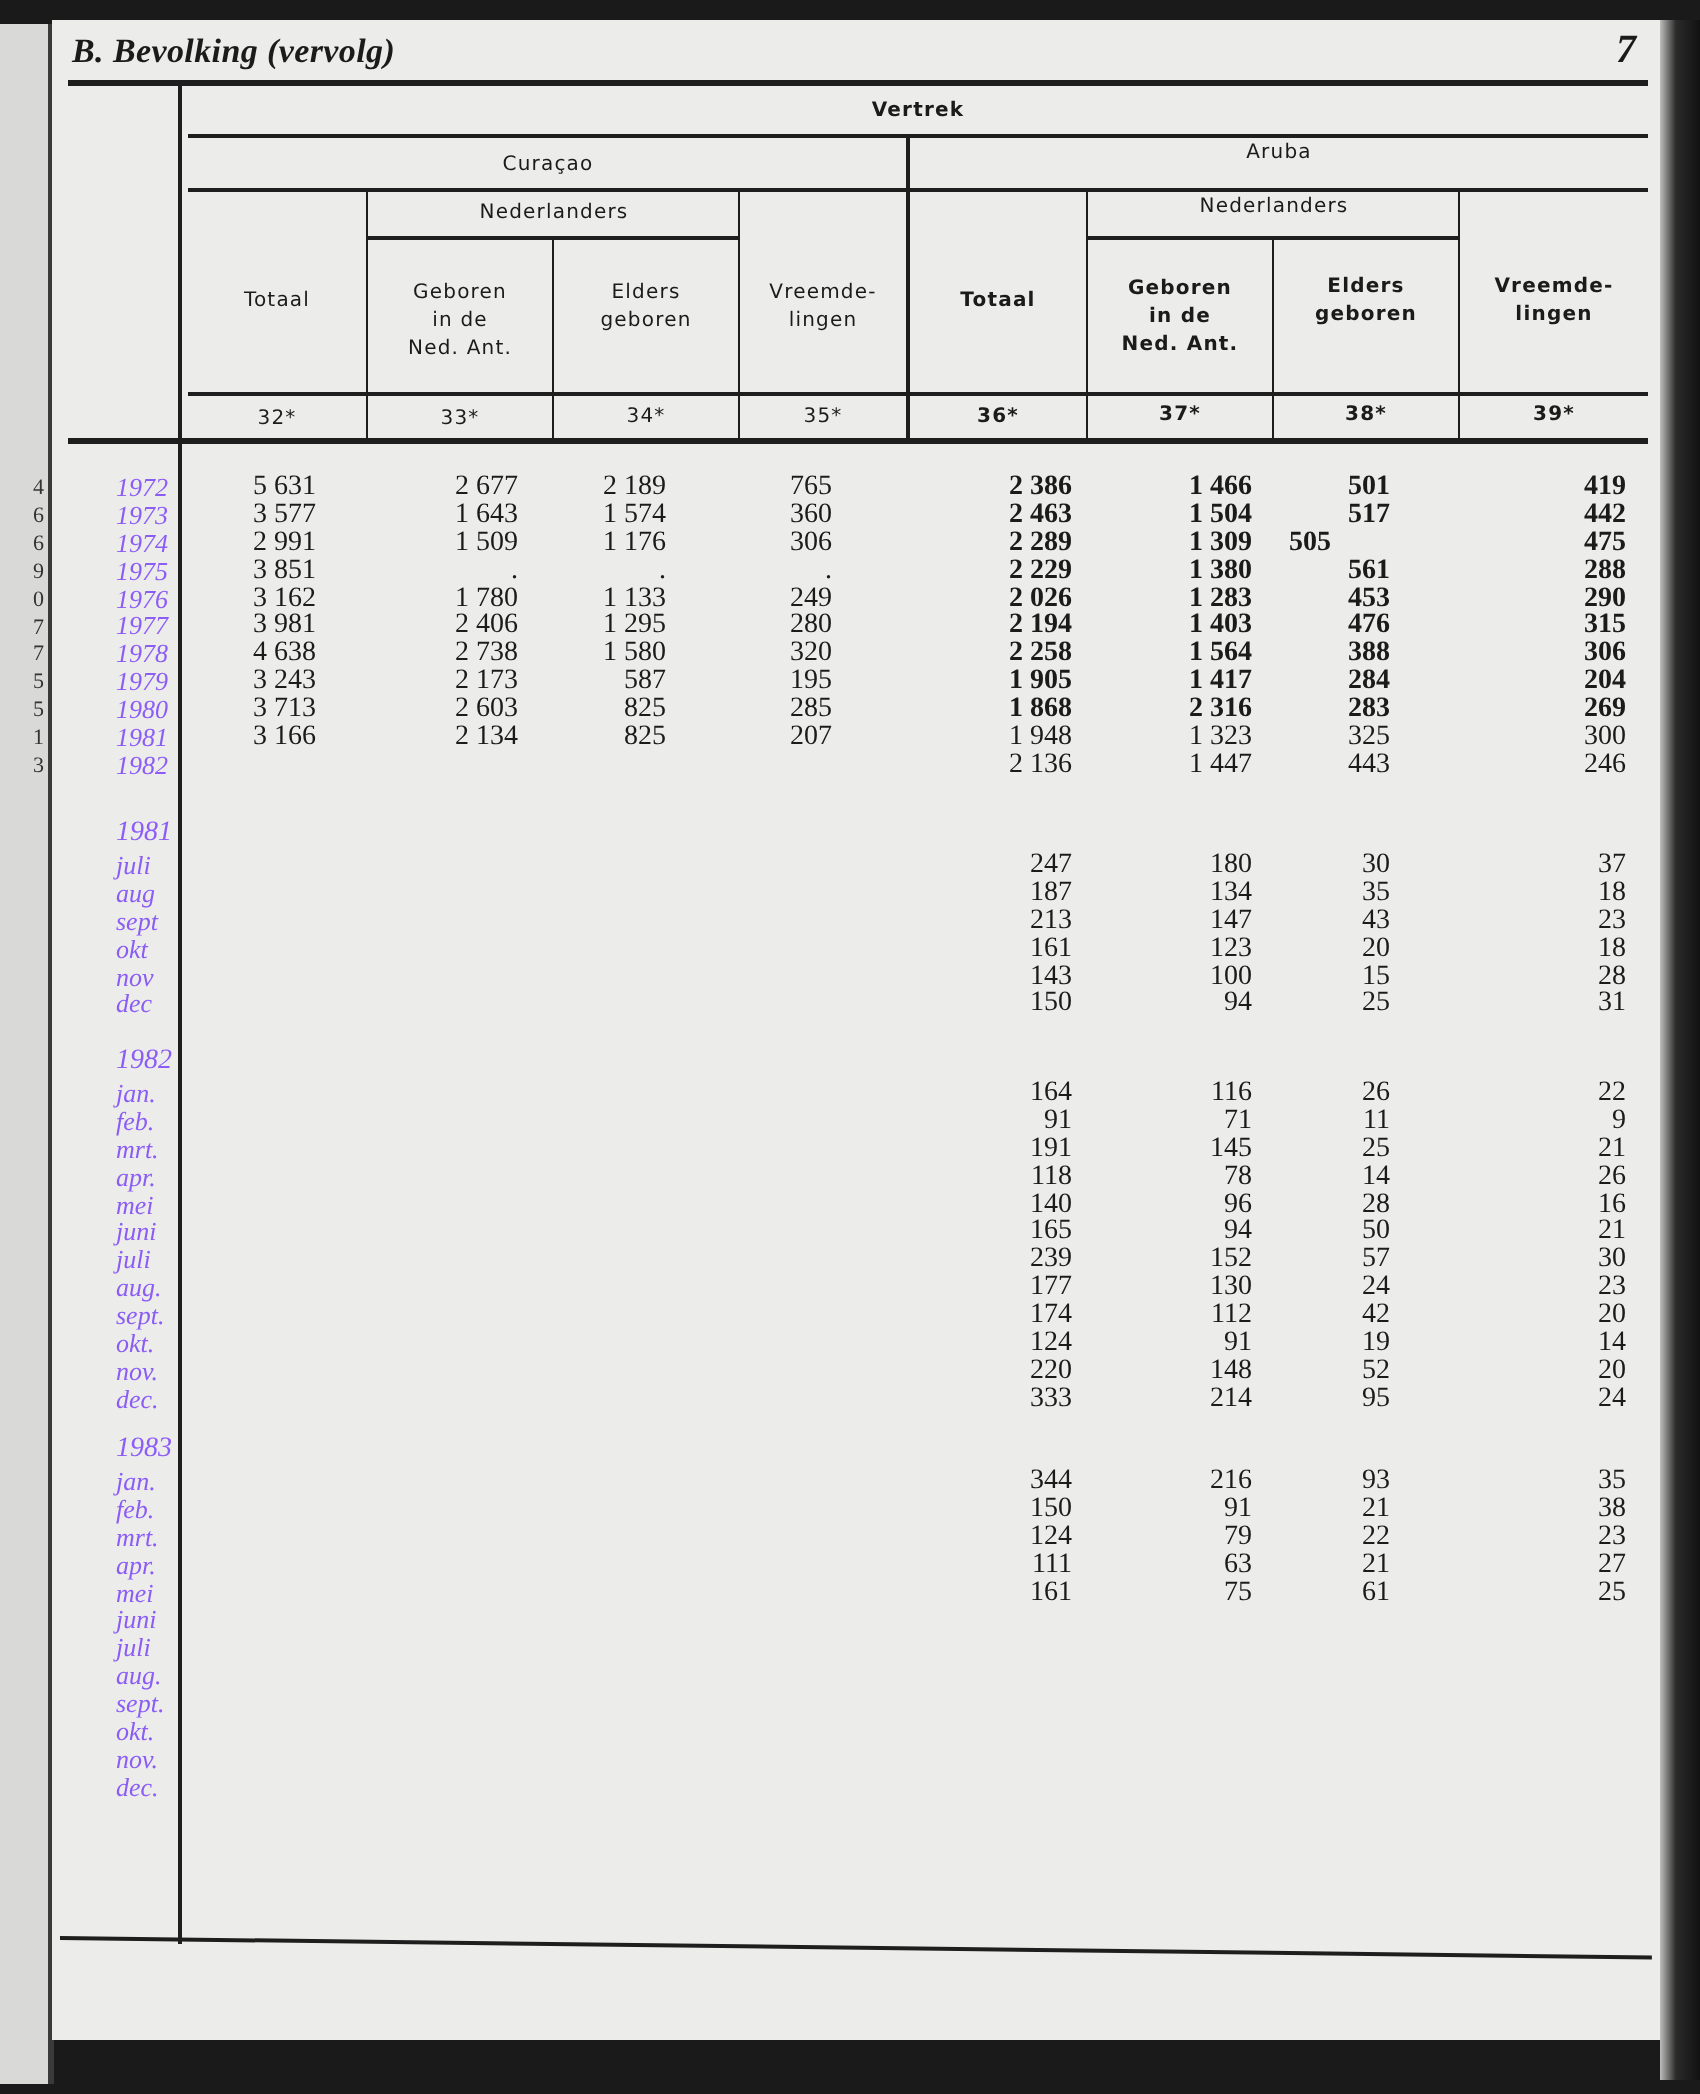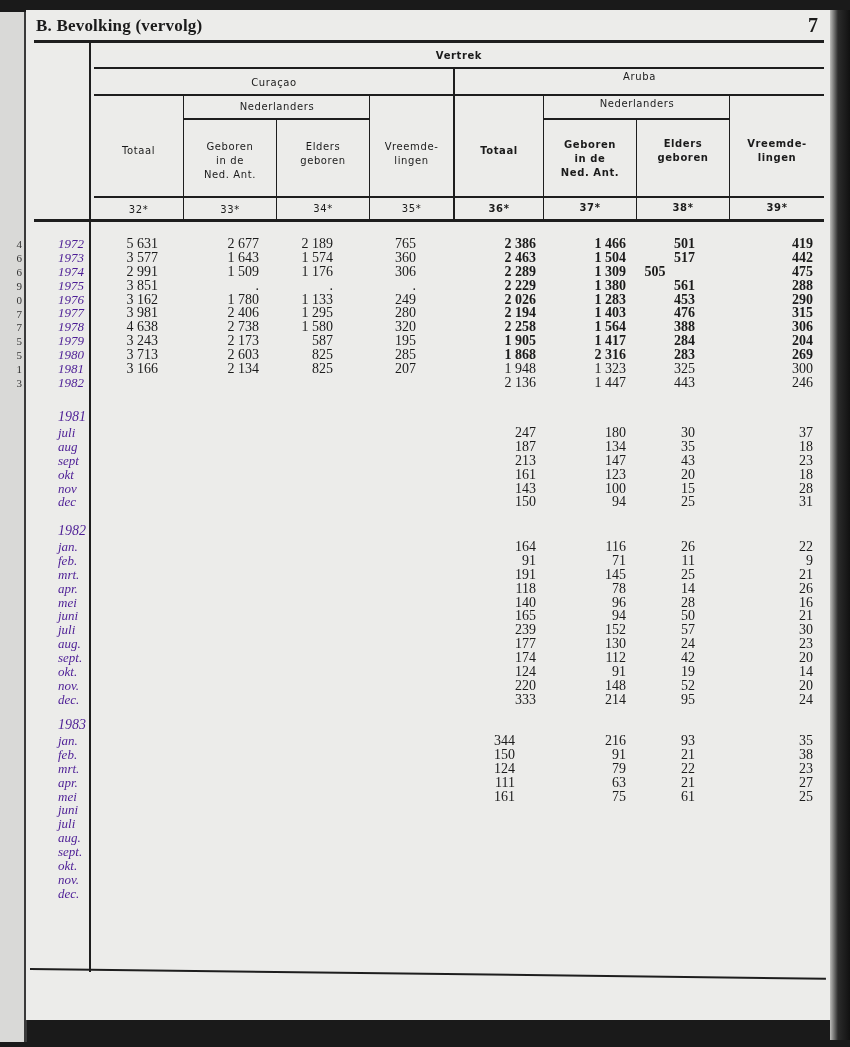--- a/index.html
+++ b/index.html
@@ -21,21 +21,21 @@
   }
   .page {
     position: absolute; left: 26px; top: 10px; width: 804px; height: 1010px;
     background: #ececea;
   }
   .right-edge {
     position: absolute; left: 830px; top: 10px; width: 20px; height: 1030px;
     background: linear-gradient(to right, #bdbdbb, #2b2b2b 40%, #111 100%);
   }
   .page-header {
-    position: absolute; top: 4px; left: 10px; right: 10px; height: 26px;
+    position: absolute; top: 4px; left: 10px; right: 10px; height: 26px; font-style: italic;
   }
   .section-title {
     position: absolute; left: 0; top: 2px;
     font-family: "Liberation Serif", serif; font-size: 17px; font-weight: bold;
     letter-spacing: 0.2px;
   }
   .page-number {
     position: absolute; right: 2px; top: 0;
     font-family: "Liberation Serif", serif; font-size: 20px; font-weight: bold;
   }
@@ -43,21 +43,21 @@
   .vline { position: absolute; background: #1e1e1e; width: 1px; }
   .hdr {
     position: absolute; text-align: center;
     font-family: "DejaVu Sans", sans-serif; font-size: 10px; line-height: 14px;
     letter-spacing: 0.6px; color: #1b1b1b;
   }
   .hdr.bold { font-weight: bold; }
   .stub {
     position: absolute; left: 32px;
     font-family: "Liberation Serif", serif; font-style: italic; font-size: 13px; line-height: 13.9px;
-    color: #4c1d95;
+    color: #8b5cf6;
   }
   .stub div { height: 13.9px; }
   .col {
     position: absolute; text-align: right;
     font-family: "Liberation Serif", serif; font-size: 14px; line-height: 13.9px;
   }
   .col div { height: 13.9px; white-space: pre; }
 </style>
 </head>
 <body>
@@ -371,21 +371,21 @@
         <div>apr.</div>
         <div>mei</div>
         <div>juni</div>
         <div>juli</div>
         <div>aug.</div>
         <div>sept.</div>
         <div>okt.</div>
         <div>nov.</div>
         <div>dec.</div>
       </div>
-      <div class="col" style="top: 724px; width: 80px; left: 409px;">
+      <div class="col" style="top: 724px; width: 80px; left: 430px;">
         <div>344</div>
         <div>150</div>
         <div>124</div>
         <div>111</div>
         <div>161</div>
         <div></div>
         <div></div>
         <div></div>
         <div></div>
         <div></div>

